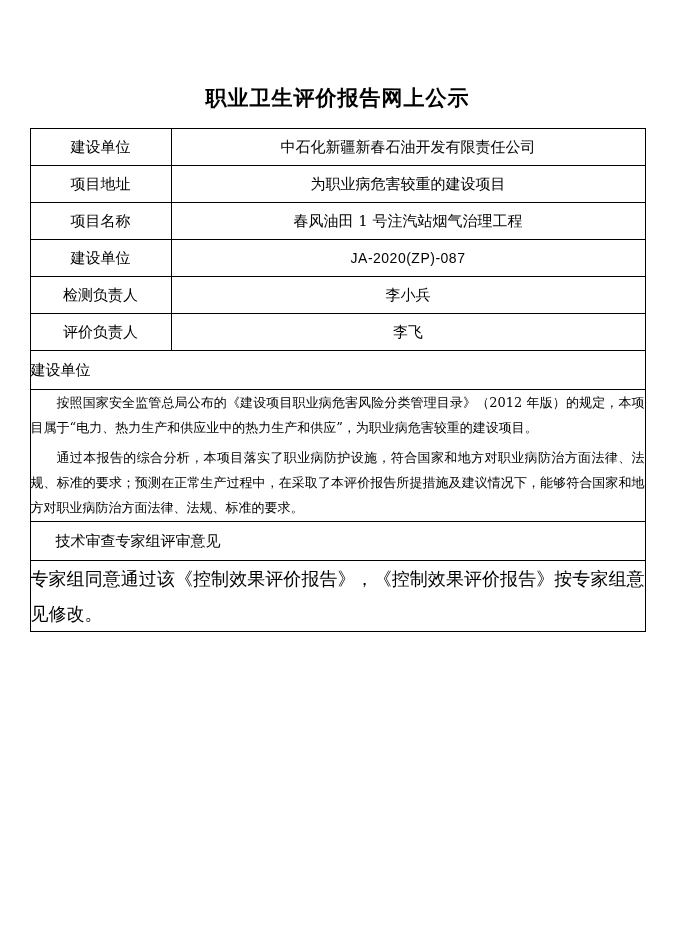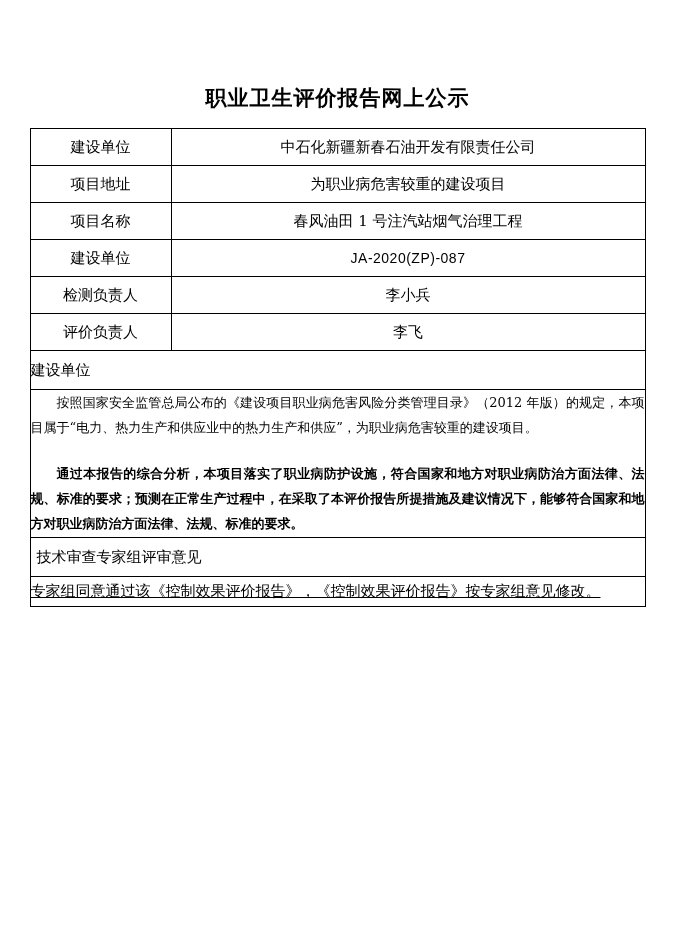--- a/index.html
+++ b/index.html
@@ -59,42 +59,40 @@
     font-size: 14px;
     letter-spacing: 0.5px;
   }
   .section-head {
     font-size: 15px;
     height: 38px;
     line-height: 38px;
     padding-left: 26px;
   }
   .section-head.left-pad-small {
-    padding-left: 6px;
+    padding-left: 25px;
   }
   .body-cell {
     padding: 10px 14px 12px 14px;
     font-size: 13px;
     line-height: 1.95;
     text-align: justify;
   }
   .body-cell p {
     margin: 0;
     text-indent: 2em;
   }
   .body-cell p + p {
-    margin-top: 20px;
-    font-weight: bold;
+    margin-top: 4px;
   }
   .flat-cell {
     padding: 8px 14px 10px 14px;
-    font-size: 15px;
+    font-size: 18px;
     line-height: 1.95;
     text-align: justify;
-    text-decoration: underline;
   }
   .flat-cell p {
     margin: 0;
     text-indent: 0;
   }
 </style>
 </head>
 <body>
 
 <div class="page">

